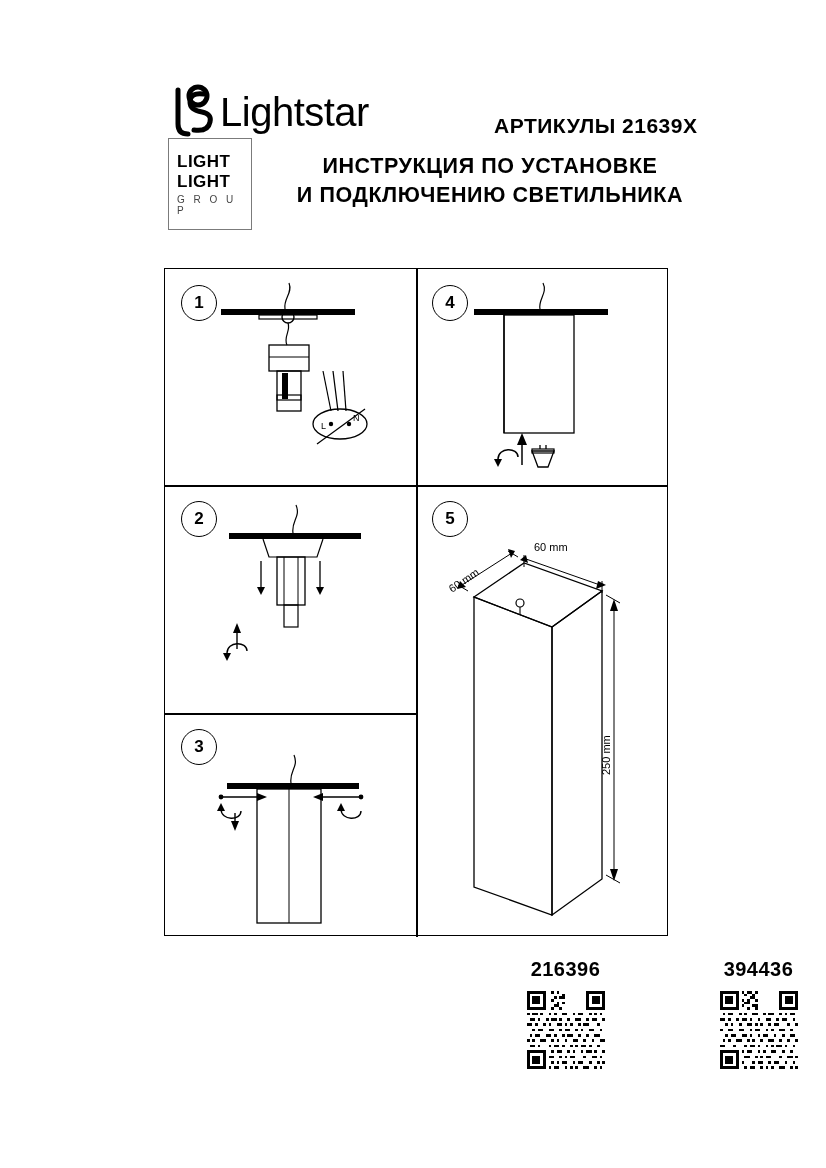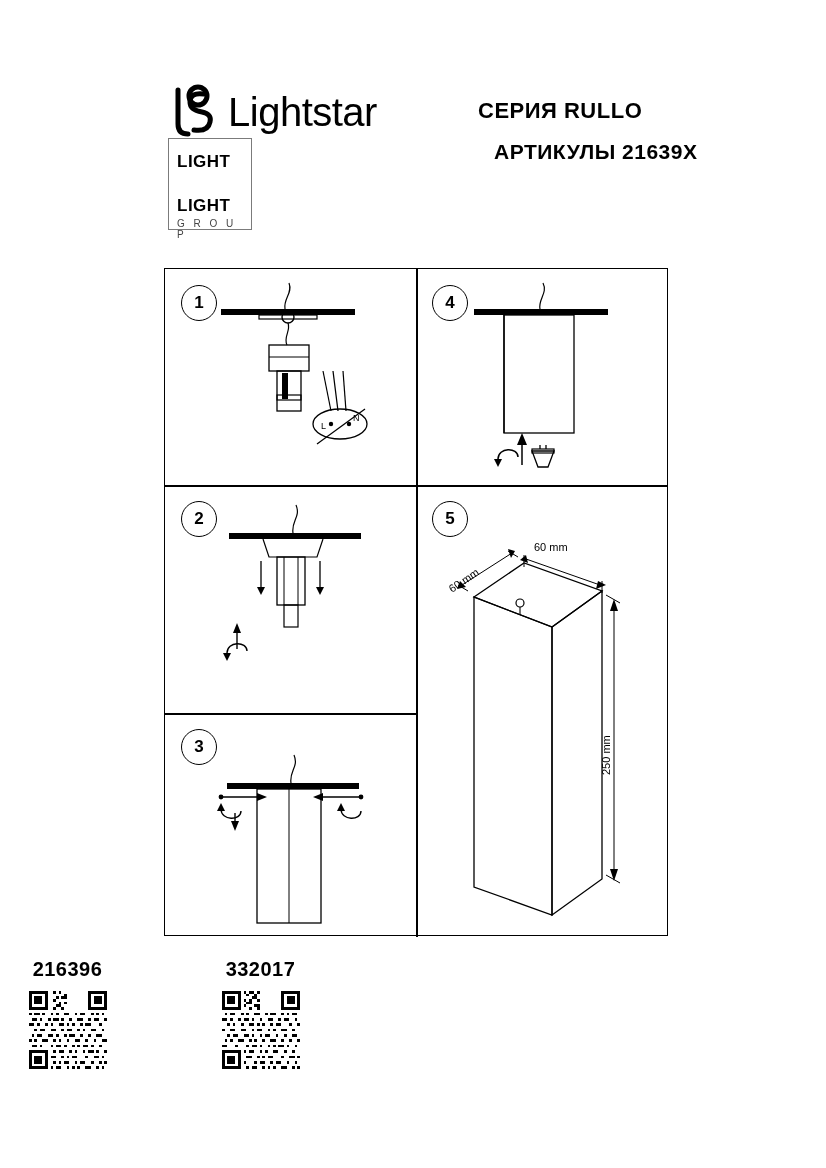--- a/index.html
+++ b/index.html
@@ -23,21 +23,21 @@
     top: 40px;
     width: 826px;
     height: 80px;
   }
   .brand {
     position: absolute;
     left: 168px;
     top: 44px;
     display: flex;
     align-items: center;
-    gap: 8px;
+    gap: 0;
   }
   .brand-mark {
     width: 52px;
     height: 56px;
     position: relative;
   }
   .brand-name {
     font-size: 40px;
     font-weight: 400;
     letter-spacing: -0.5px;
@@ -83,21 +83,20 @@
     flex-direction: column;
     justify-content: center;
     padding-left: 8px;
   }
   .group-logo .gl-line {
     font-size: 17px;
     font-weight: bold;
     line-height: 1.12;
     letter-spacing: 0.5px;
     color: #000;
-    margin-top: 24px;
   }
   .group-logo .gl-group {
     font-size: 10px;
     letter-spacing: 3px;
     color: #444;
     margin-top: 3px;
   }
   .instr {
     position: absolute;
     left: 290px;
@@ -163,21 +162,21 @@
   }
   .cell svg { position: absolute; left: 0; top: 0; }
 
   
   .codes {
     position: absolute;
     left: 0;
     top: 958px;
     width: 826px;
     display: flex;
-    justify-content: flex-start;
+    justify-content: flex-end;
     gap: 58px;
   }
   .code-item {
     width: 135px;
     text-align: center;
   }
   .code-num {
     font-size: 20px;
     font-weight: bold;
     letter-spacing: 0.5px;
@@ -197,30 +196,33 @@
     <div class="brand-mark">
       <svg width="52" height="56" viewBox="0 0 52 56">
         <path d="M10 6 L10 40 Q10 50 20 50" stroke="#000" stroke-width="5" fill="none" stroke-linecap="round"></path>
         <path d="M36 10 Q22 8 22 18 Q22 26 34 28 Q44 30 42 38 Q40 48 26 46" stroke="#000" stroke-width="5" fill="none" stroke-linecap="round"></path>
         <circle cx="30" cy="12" r="9" stroke="#000" stroke-width="5" fill="none"></circle>
       </svg>
     </div>
     <div class="brand-name">Lightstar</div>
   </div>
   <div class="series-block">
-    <p class="series-title">СЕРИЯ RULLO</p>
     <p class="series-art">АРТИКУЛЫ 21639X</p>
   </div>
 </div>
 
 <div class="title-row">
   <div class="group-logo">
     <div class="gl-line">LIGHT</div>
     <div class="gl-line">LIGHT</div>
     <div class="gl-group">G R O U P</div>
+  </div>
+  <div class="instr">
+    <div>ИНСТРУКЦИЯ ПО УСТАНОВКЕ</div>
+    <div>И ПОДКЛЮЧЕНИЮ СВЕТИЛЬНИКА</div>
   </div>
 </div>
 
 <div class="panel">
   <div class="vline"></div>
   <div class="hline h1"></div>
   <div class="hline h2"></div>
   <div class="hline h3"></div>
 
   <div class="cell c1">
@@ -511,21 +513,21 @@
           <rect x="16" y="28" width="1" height="1"></rect>
         <rect x="18" y="28" width="1" height="1"></rect>
           <rect x="21" y="28" width="2" height="1"></rect>
         <rect x="25" y="28" width="1" height="1"></rect>
           <rect x="27" y="28" width="1" height="1"></rect>
       </g>
     </svg>
   </div>
 
   <div class="code-item">
-    <div class="code-num">332017</div>
+    <div class="code-num">394436</div>
     <svg class="qr" viewBox="0 0 29 29" shape-rendering="crispEdges">
       <rect width="29" height="29" fill="#fff"></rect>
       <g fill="#000">
         <rect x="0" y="0" width="7" height="1"></rect>
           <rect x="0" y="6" width="7" height="1"></rect>
         <rect x="0" y="0" width="1" height="7"></rect>
           <rect x="6" y="0" width="1" height="7"></rect>
         <rect x="2" y="2" width="3" height="3"></rect>
         <rect x="22" y="0" width="7" height="1"></rect>
           <rect x="22" y="6" width="7" height="1"></rect>

